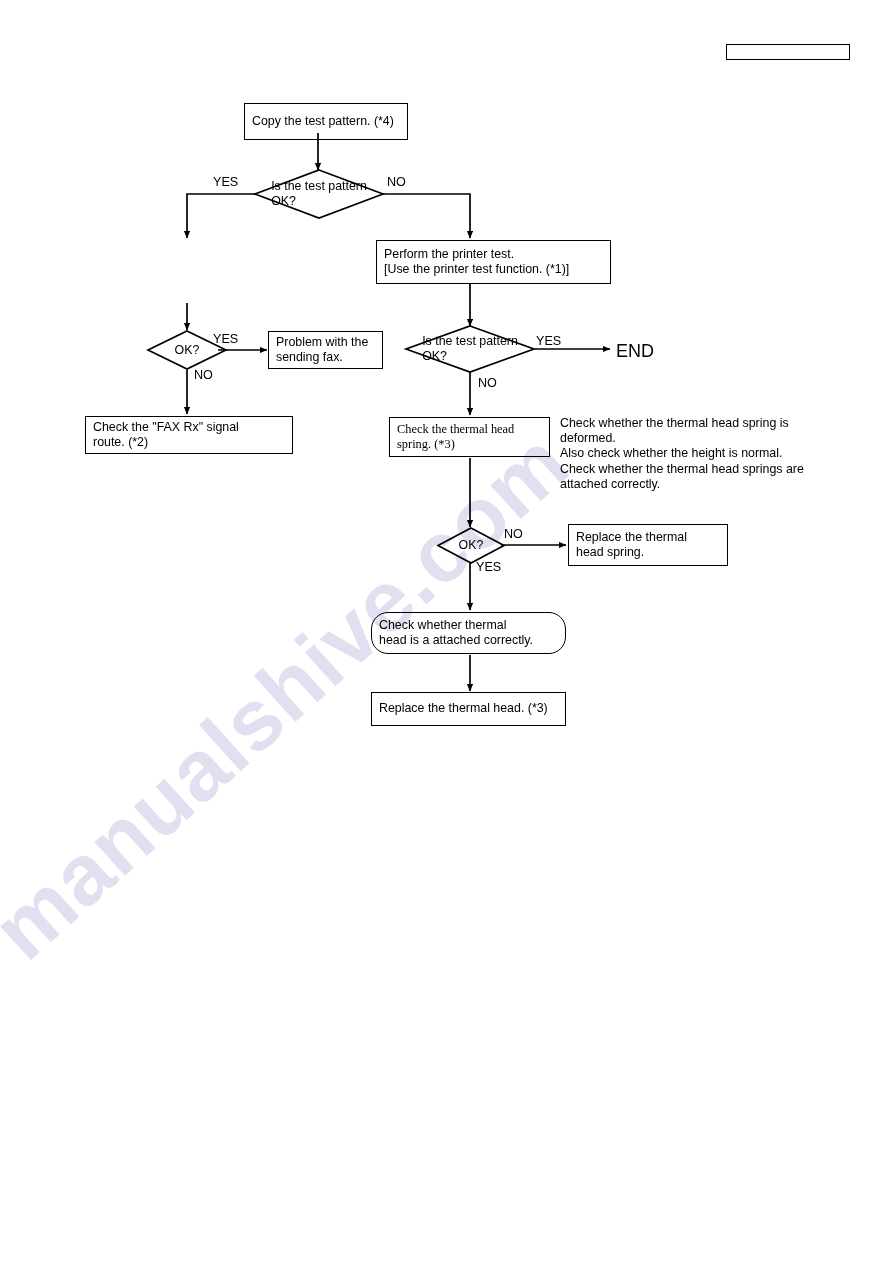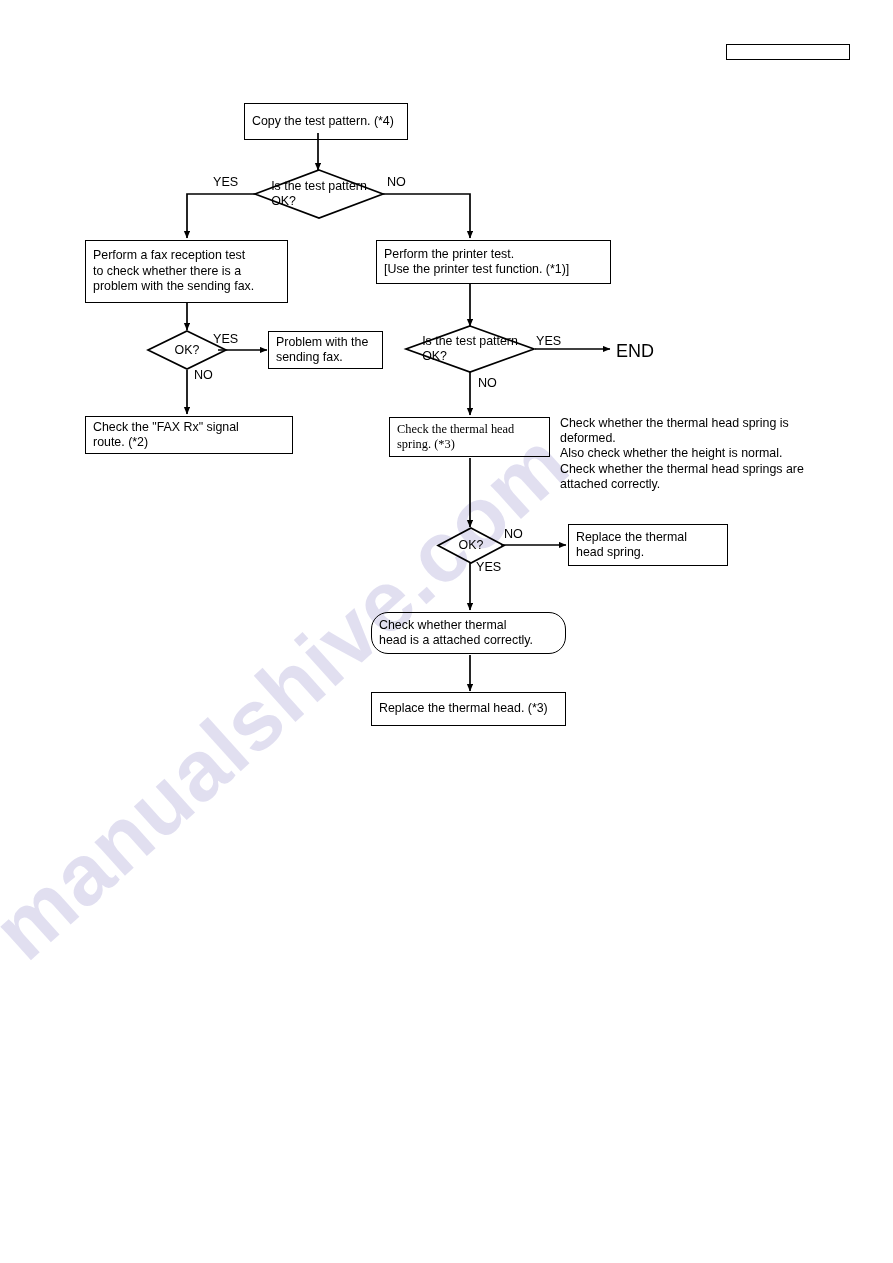--- a/index.html
+++ b/index.html
@@ -190,23 +190,20 @@
     <div class="diamond-wrap" style="left:255px; top:170px; width:128px; height:48px;">
       <svg width="128" height="48">
         <polygon points="64,0 128,24 64,48 0,24" fill="none" stroke="#000" stroke-width="1.7"></polygon>
       </svg>
       <div class="diamond-label">Is the test pattern
 OK?</div>
     </div>
     <div class="edge-label" style="left:213px; top:175px;">YES</div>
     <div class="edge-label" style="left:387px; top:175px;">NO</div>
 
-    <div class="node" style="left:85px; top:240px; width:203px; height:63px;">Perform a fax reception test
-to check whether there is a
-problem with the sending fax.</div>
 
     <div class="node" style="left:369px; top:240px; width:235px; height:44px;margin-left:7px;">Perform the printer test.
 [Use the printer test function. (*1)]</div>
 
     <div class="diamond-wrap" style="left:148px; top:331px; width:78px; height:38px;">
       <svg width="78" height="38">
         <polygon points="39,0 78,19 39,38 0,19" fill="none" stroke="#000" stroke-width="1.7"></polygon>
       </svg>
       <div class="diamond-label">OK?</div>
     </div>

